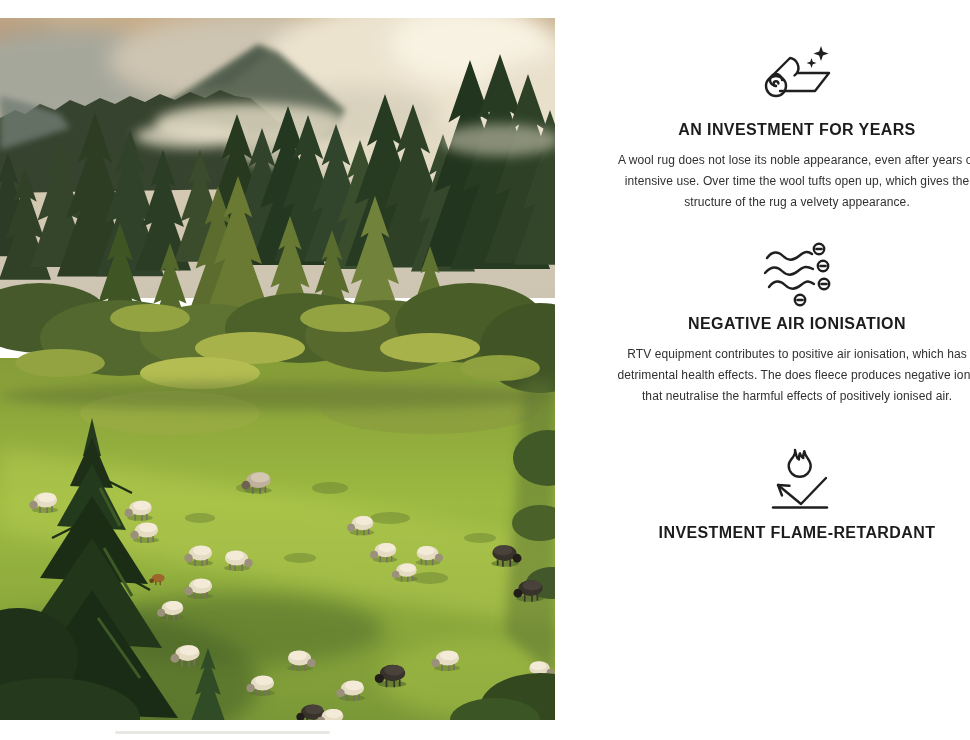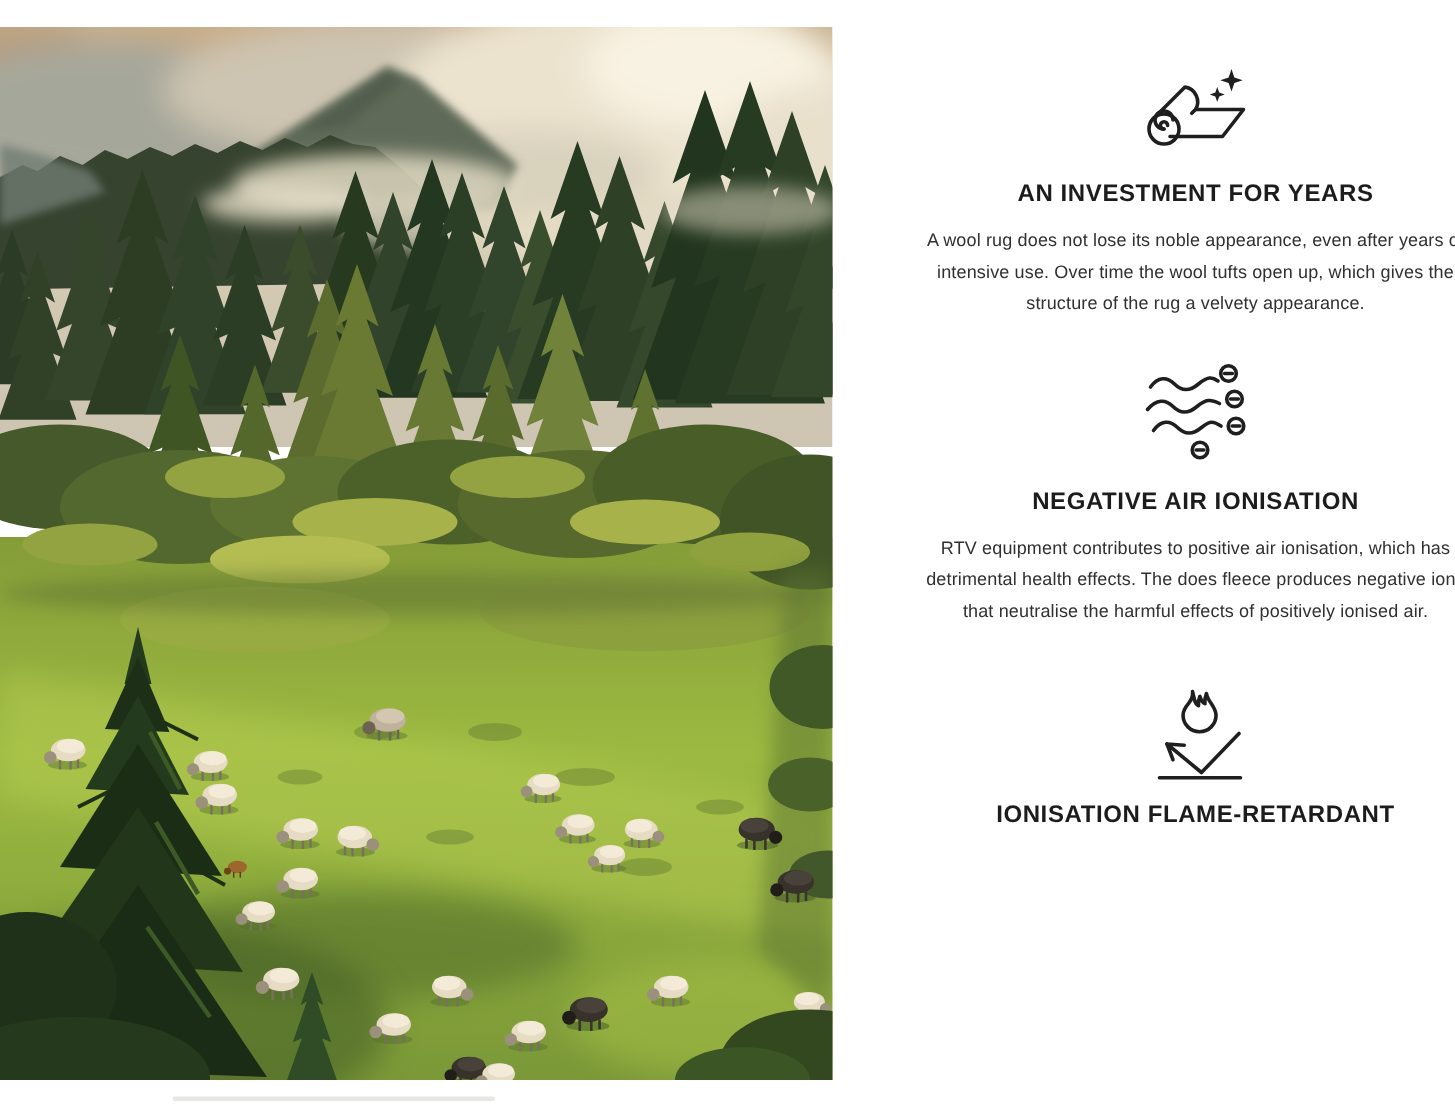--- a/index.html
+++ b/index.html
@@ -14,21 +14,21 @@
   .feature{display:flex;flex-direction:column;align-items:center;width:100%;}
   .feature .icon-box{line-height:0;}
   .feature h3{margin:14px 0 0 0;font-size:16px;font-weight:bold;color:#1c1c1c;
        letter-spacing:.4px;text-align:center;}
   .feature p{margin:11px 0 0 0;font-size:12px;line-height:21px;color:#303030;
        letter-spacing:.1px;text-align:center;max-width:366px;}
   .icon-stroke{stroke:#1f1f1f;stroke-width:2.4;fill:none;
        stroke-linecap:round;stroke-linejoin:round;}
   #feat-0 .icon-box{margin-top:27px;}
   #feat-1 .icon-box{margin-top:29px;}
-  #feat-1 h3{margin-top:17px;}
+  #feat-1 h3{margin-top:6px;}
   #feat-2 .icon-box{margin-top:37px;}
   #feat-2 p{margin-top:12px;}
 </style>
 </head>
 <body>
 
 <div class="photo-panel" title="Flock of sheep grazing on a sunlit mountain meadow surrounded by spruce forest, with a misty peak and clouds behind">
   <svg viewBox="0 0 555 702" preserveAspectRatio="none">
     <defs>
       <linearGradient id="sky" x1="0" y1="0" x2="0" y2="1">
@@ -276,16 +276,16 @@
     <div class="icon-box">
       <svg width="70" height="66" viewBox="0 0 70 66">
         <g class="icon-stroke">
           <path d="M33 6 c.6 3.2 -.6 5.4 -2.6 7.9 c-2.3 2.7 -3.7 4.9 -3.7 7.9 a11 11 0 0 0 22 0 c0 -3.1 -1.6 -5.4 -3.3 -7.9 c-1.4 -2 -2.7 -4 -3.1 -6.6 c-1 2.4 -1.3 4.4 -1 6.8 c-1.8 -1 -2.9 -2.5 -3.4 -4.8 c-.9 2.1 -1.2 4 -.9 6.2 c-1.4 -.9 -2.3 -2.1 -2.7 -4.1 z"></path>
           <path d="M64 34 L39 60 L16 41"></path>
           <path d="M16 41 L27.5 41.8 M16 41 L20 51.5"></path>
           <path d="M11 63.5 H65"></path>
         </g>
       </svg>
     </div>
-    <h3>IONISATION FLAME-RETARDANT</h3>
+    <h3>INVESTMENT FLAME-RETARDANT</h3>
   </section>
 
 </aside>
 
 </body></html>

